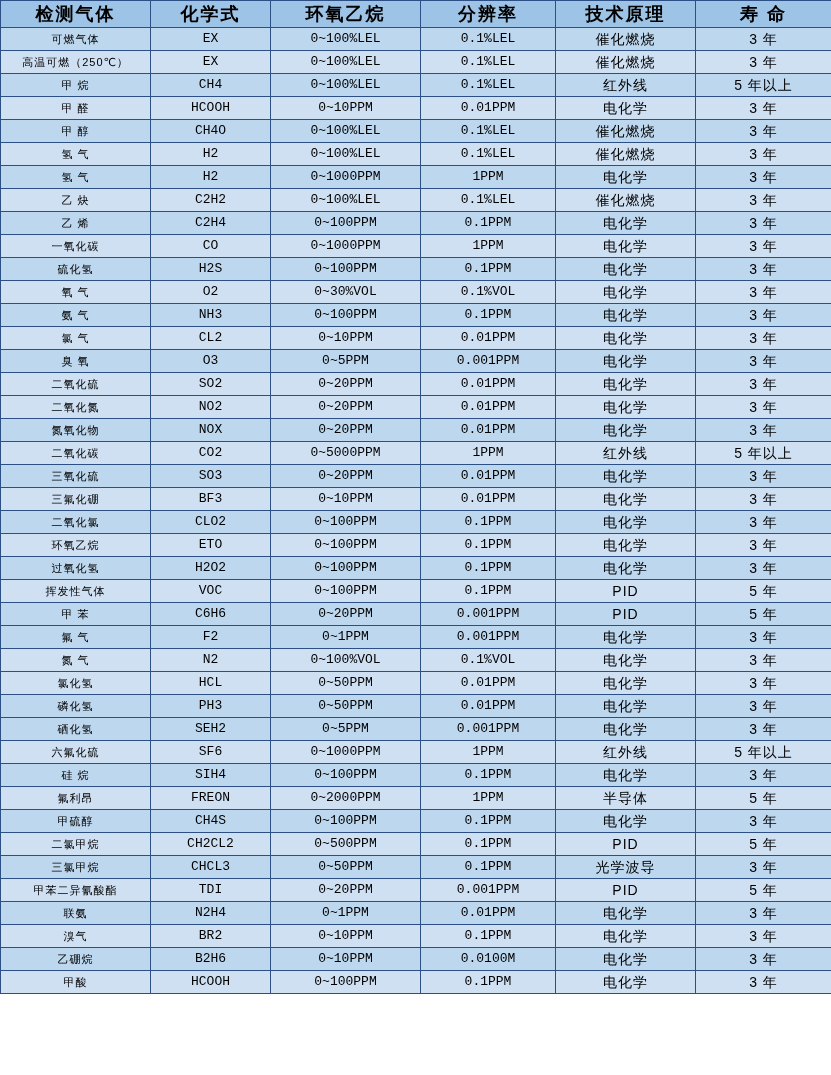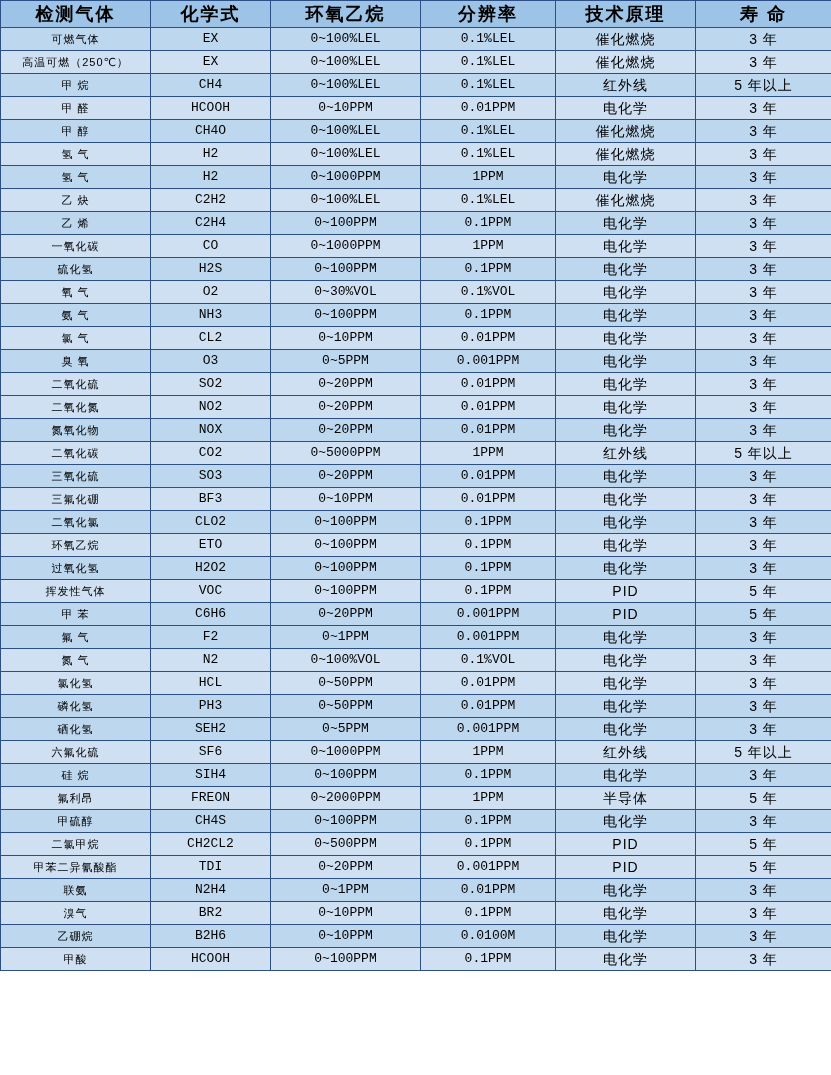--- a/index.html
+++ b/index.html
@@ -369,20 +369,28 @@
         <td class="life">3 年</td>
       </tr>
       <tr class="even">
         <td class="name">二氯甲烷</td>
         <td class="formula">CH2CL2</td>
         <td class="range">0~500PPM</td>
         <td class="resolution">0.1PPM</td>
         <td class="principle">PID</td>
         <td class="life">5 年</td>
       </tr>
+      <tr class="odd">
+        <td class="name">三氯甲烷</td>
+        <td class="formula">CHCL3</td>
+        <td class="range">0~50PPM</td>
+        <td class="resolution">0.1PPM</td>
+        <td class="principle">光学波导</td>
+        <td class="life">3 年</td>
+      </tr>
       <tr class="even">
         <td class="name">甲苯二异氰酸酯</td>
         <td class="formula">TDI</td>
         <td class="range">0~20PPM</td>
         <td class="resolution">0.001PPM</td>
         <td class="principle">PID</td>
         <td class="life">5 年</td>
       </tr>
       <tr class="odd">
         <td class="name">联氨</td>

